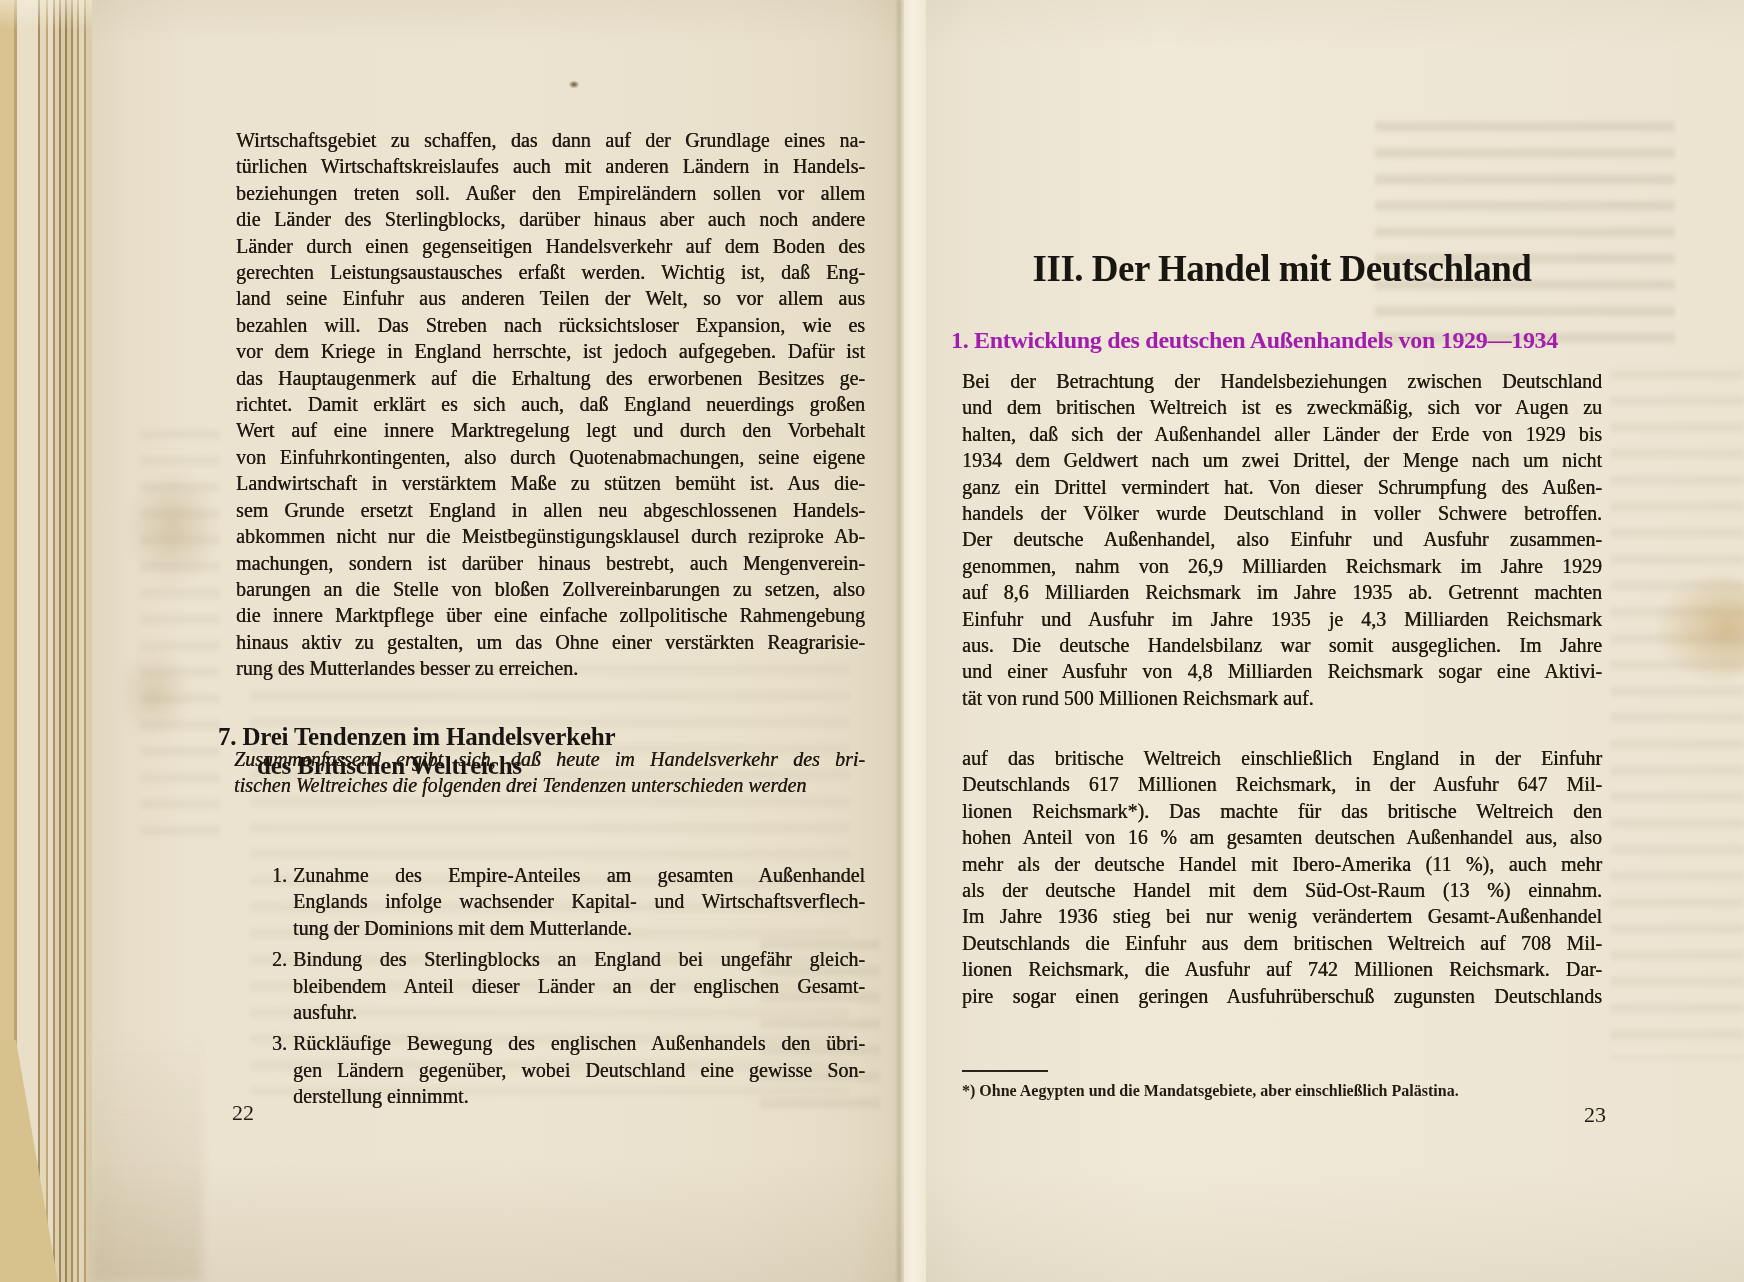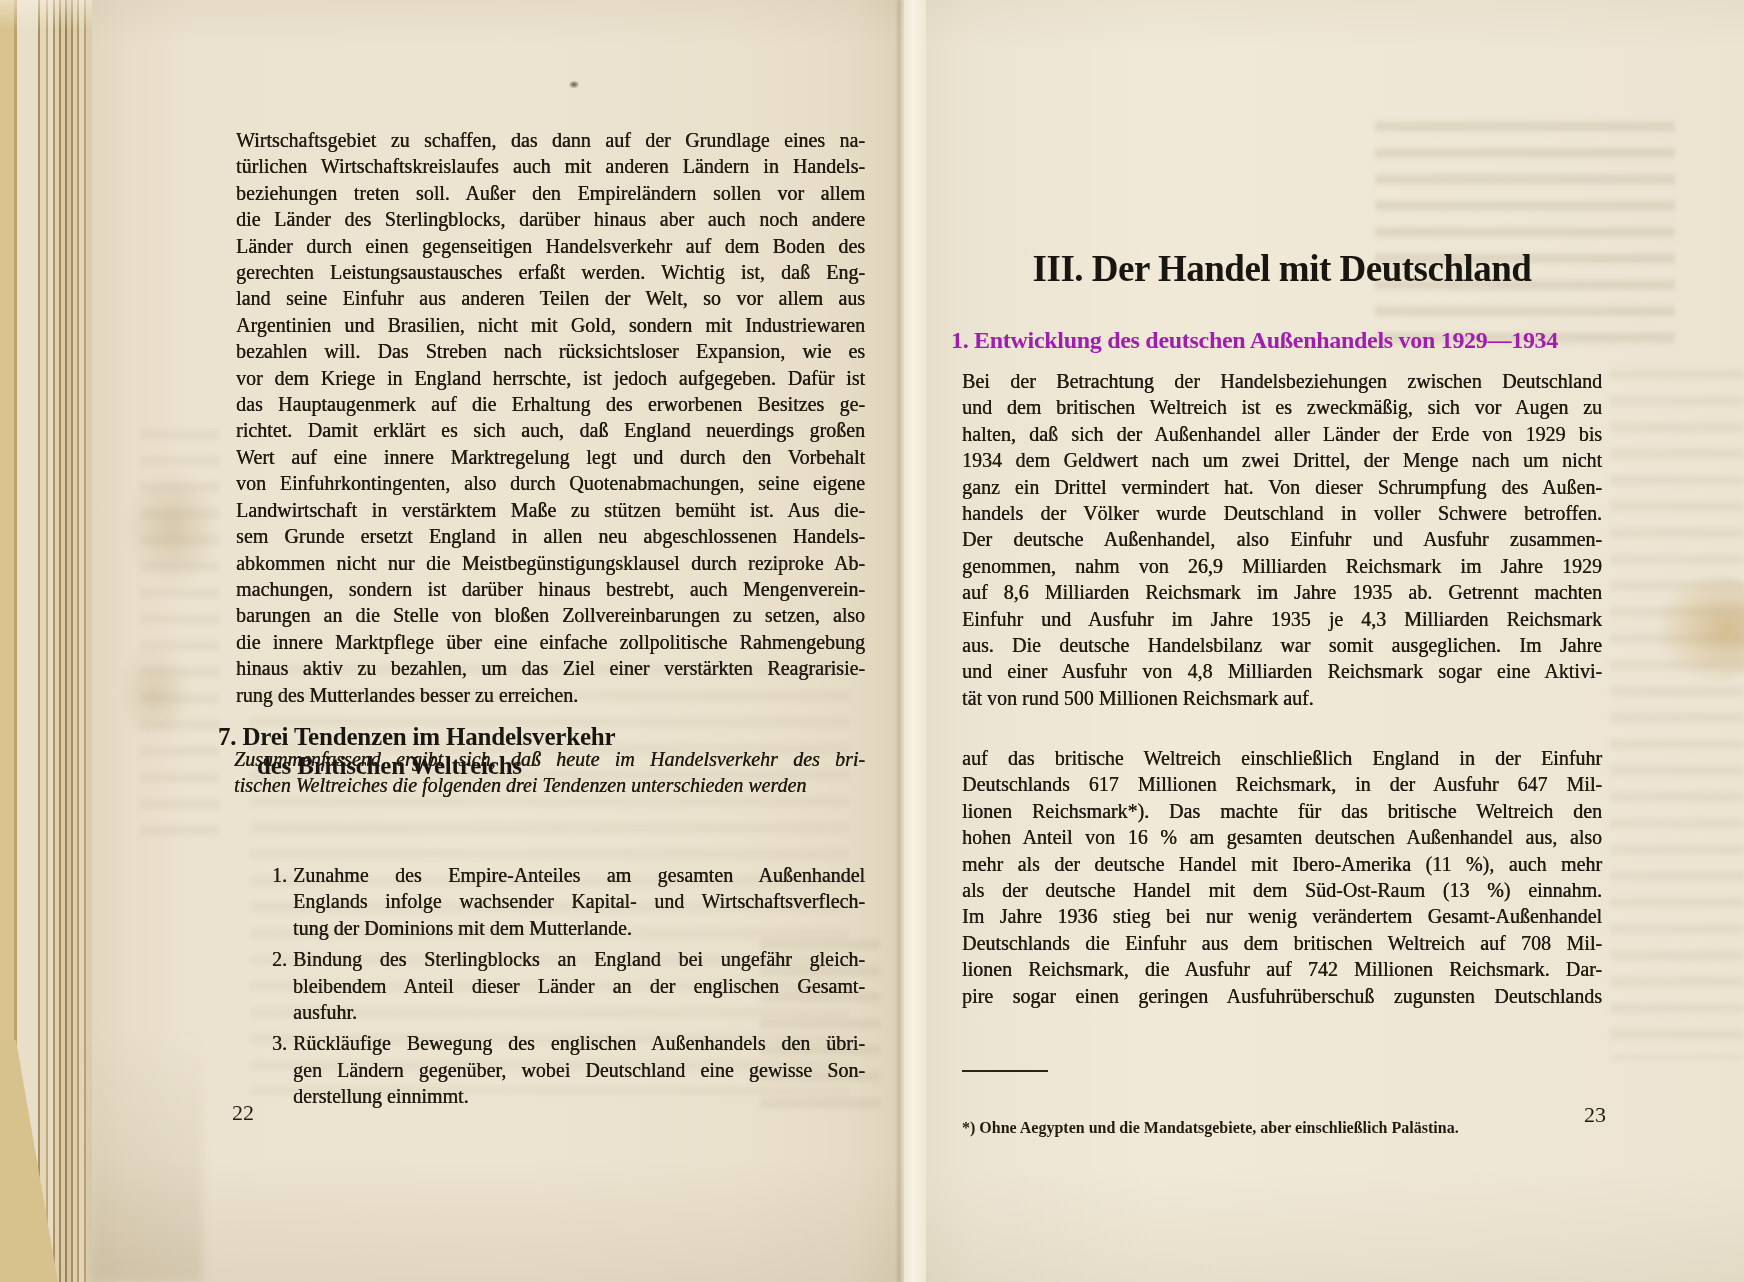--- a/index.html
+++ b/index.html
@@ -96,34 +96,33 @@
   <div class="abs" style="left:92px;top:1030px;width:110px;height:252px;background:linear-gradient(180deg,rgba(140,115,70,0),rgba(140,115,70,0.16));filter:blur(5px);"></div>
 
   <div class="abs para body-text" id="lp-para1" style="left:236px;top:127px;width:629px;">
       <div class="line">Wirtschaftsgebiet zu schaffen, das dann auf der Grundlage eines na-</div>
       <div class="line">türlichen Wirtschaftskreislaufes auch mit anderen Ländern in Handels-</div>
       <div class="line">beziehungen treten soll.  Außer den Empireländern sollen vor allem</div>
       <div class="line">die Länder des Sterlingblocks, darüber hinaus aber auch noch andere</div>
       <div class="line">Länder durch einen gegenseitigen Handelsverkehr auf dem Boden des</div>
       <div class="line">gerechten Leistungsaustausches erfaßt werden.  Wichtig ist, daß Eng-</div>
       <div class="line">land seine Einfuhr aus anderen Teilen der Welt, so vor allem aus</div>
-      <div class="line">Argentinien und Brasilien, nicht mit Gold, sondern mit Industriewaren</div>
       <div class="line">bezahlen will.  Das Streben nach rücksichtsloser Expansion, wie es</div>
       <div class="line">vor dem Kriege in England herrschte, ist jedoch aufgegeben.  Dafür ist</div>
       <div class="line">das Hauptaugenmerk auf die Erhaltung des erworbenen Besitzes ge-</div>
       <div class="line">richtet.  Damit erklärt es sich auch, daß England neuerdings großen</div>
       <div class="line">Wert auf eine innere Marktregelung legt und durch den Vorbehalt</div>
       <div class="line">von Einfuhrkontingenten, also durch Quotenabmachungen, seine eigene</div>
       <div class="line">Landwirtschaft in verstärktem Maße zu stützen bemüht ist.  Aus die-</div>
       <div class="line">sem Grunde ersetzt England in allen neu abgeschlossenen Handels-</div>
       <div class="line">abkommen nicht nur die Meistbegünstigungsklausel durch reziproke Ab-</div>
       <div class="line">machungen, sondern ist darüber hinaus bestrebt, auch Mengenverein-</div>
       <div class="line">barungen an die Stelle von bloßen Zollvereinbarungen zu setzen, also</div>
       <div class="line">die innere Marktpflege über eine einfache zollpolitische Rahmengebung</div>
-      <div class="line">hinaus aktiv zu bezahlen, um das Ziel einer verstärkten Reagrarisie-</div>
+      <div class="line">hinaus aktiv zu gestalten, um das Ohne einer verstärkten Reagrarisie-</div>
       <div class="line">rung des Mutterlandes besser zu erreichen.</div>
     </div>
 
   <div class="abs section-heading" id="lp-heading" style="left:218px;top:722px;width:640px;">
       <div class="hline">7. Drei Tendenzen im Handelsverkehr</div>
       <div class="hline">des Britischen Weltreichs</div>
     </div>
 
   <div class="abs para body-text" id="lp-intro" style="left:234px;top:746px;width:631px;font-style:italic;">
       <div class="line">Zusammenfassend ergibt sich, daß heute im Handelsverkehr des bri-</div>
@@ -187,17 +186,17 @@
       <div class="line">mehr als der deutsche Handel mit Ibero-Amerika (11 %), auch mehr</div>
       <div class="line">als der deutsche Handel mit dem Süd-Ost-Raum (13 %) einnahm.</div>
       <div class="line">Im Jahre 1936 stieg bei nur wenig verändertem Gesamt-Außenhandel</div>
       <div class="line">Deutschlands die Einfuhr aus dem britischen Weltreich auf 708 Mil-</div>
       <div class="line">lionen Reichsmark, die Ausfuhr auf 742 Millionen Reichsmark.  Dar-</div>
       <div class="line">pire sogar einen geringen Ausfuhrüberschuß zugunsten Deutschlands</div>
     </div>
 
   <div class="abs" id="footnote-rule"></div>
 
-  <div class="abs" id="rp-footnote" style="left:962px;top:1080px;width:640px;margin-top:37px;">*) Ohne Aegypten und die Mandatsgebiete, aber einschließlich Palästina.</div>
+  <div class="abs" id="rp-footnote" style="left:962px;top:1080px;width:640px;">*) Ohne Aegypten und die Mandatsgebiete, aber einschließlich Palästina.</div>
 
   <div class="abs pagenum" style="left:1584px;top:1102px;">23</div>
 
 </div>
 
 </body></html>

